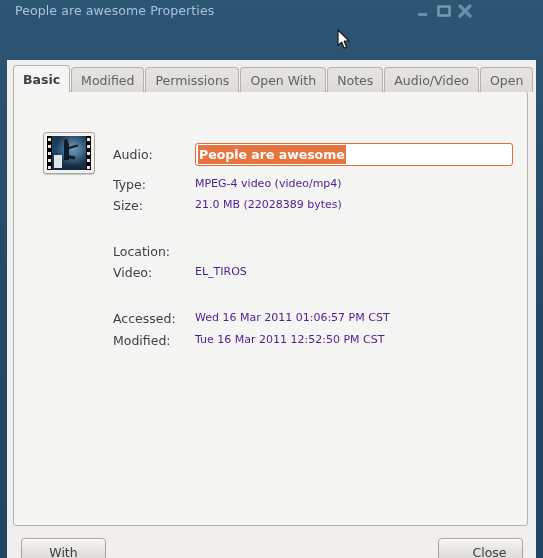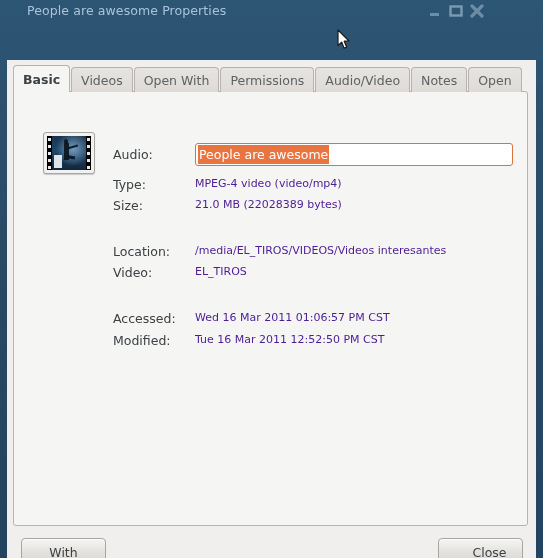--- a/index.html
+++ b/index.html
@@ -19,21 +19,21 @@
   #window {
     position: absolute;
     left: 0; top: 0;
     width: 543px; height: 558px;
     background: linear-gradient(180deg, #2d5574 0%, #264864 55%, #224460 100%);
     box-sizing: border-box;
   }
 
   #titlebar {
     position: absolute;
-    left: 16px; top: 0;
+    left: 4px; top: 0;
     width: 476px; height: 24px;
   }
   #title-text {
     position: absolute;
     left: 11px; top: 3px;
     font-size: 12.5px;
     color: #a9c4da;
     white-space: nowrap;
     letter-spacing: 0.1px;
   }
@@ -191,20 +191,21 @@
   #name-sel {
     position: absolute;
     left: 2px; top: 1px;
     height: 19px;
     padding: 0 1px;
     background: #e8743f;
     color: #ffffff;
     font-size: 12.5px;
     line-height: 19px;
     white-space: nowrap;
+    font-weight: bold;
   }
 
   
   .dlg-button {
     position: absolute;
     height: 29px;
     box-sizing: border-box;
     display: flex;
     align-items: center;
     justify-content: center;
@@ -254,33 +255,33 @@
     </div>
   </div>
 
   <div id="dialog">
 
     <div id="tabstrip">
       <div class="tab active">
         <span>Basic</span>
       </div>
       <div class="tab">
-        <span>Videos</span>
+        <span>Modified</span>
+      </div>
+      <div class="tab">
+        <span>Permissions</span>
       </div>
       <div class="tab">
         <span>Open With</span>
       </div>
       <div class="tab">
-        <span>Permissions</span>
+        <span>Notes</span>
       </div>
       <div class="tab">
         <span>Audio/Video</span>
-      </div>
-      <div class="tab">
-        <span>Notes</span>
       </div>
       <div class="tab">
         <span>Open</span>
       </div>
     </div>
 
     <div id="page">
 
       <div id="file-icon">
         <div id="thumb">
@@ -313,21 +314,20 @@
         <div id="name-sel">People are awesome</div>
       </div>
 
       <div class="prop-label" style="top:85px">Type:</div>
       <div class="prop-value" style="top:85px">MPEG-4 video (video/mp4)</div>
 
       <div class="prop-label" style="top:106px">Size:</div>
       <div class="prop-value" style="top:106px">21.0 MB (22028389 bytes)</div>
 
       <div class="prop-label" style="top:152px">Location:</div>
-      <div class="prop-value" style="top:152px">/media/EL_TIROS/VIDEOS/Videos interesantes</div>
 
       <div class="prop-label" style="top:173px">Video:</div>
       <div class="prop-value" style="top:173px">EL_TIROS</div>
 
       <div class="prop-label" style="top:219px">Accessed:</div>
       <div class="prop-value" style="top:219px">Wed 16 Mar 2011 01:06:57 PM CST</div>
 
       <div class="prop-label" style="top:241px">Modified:</div>
       <div class="prop-value" style="top:241px">Tue 16 Mar 2011 12:52:50 PM CST</div>
 

